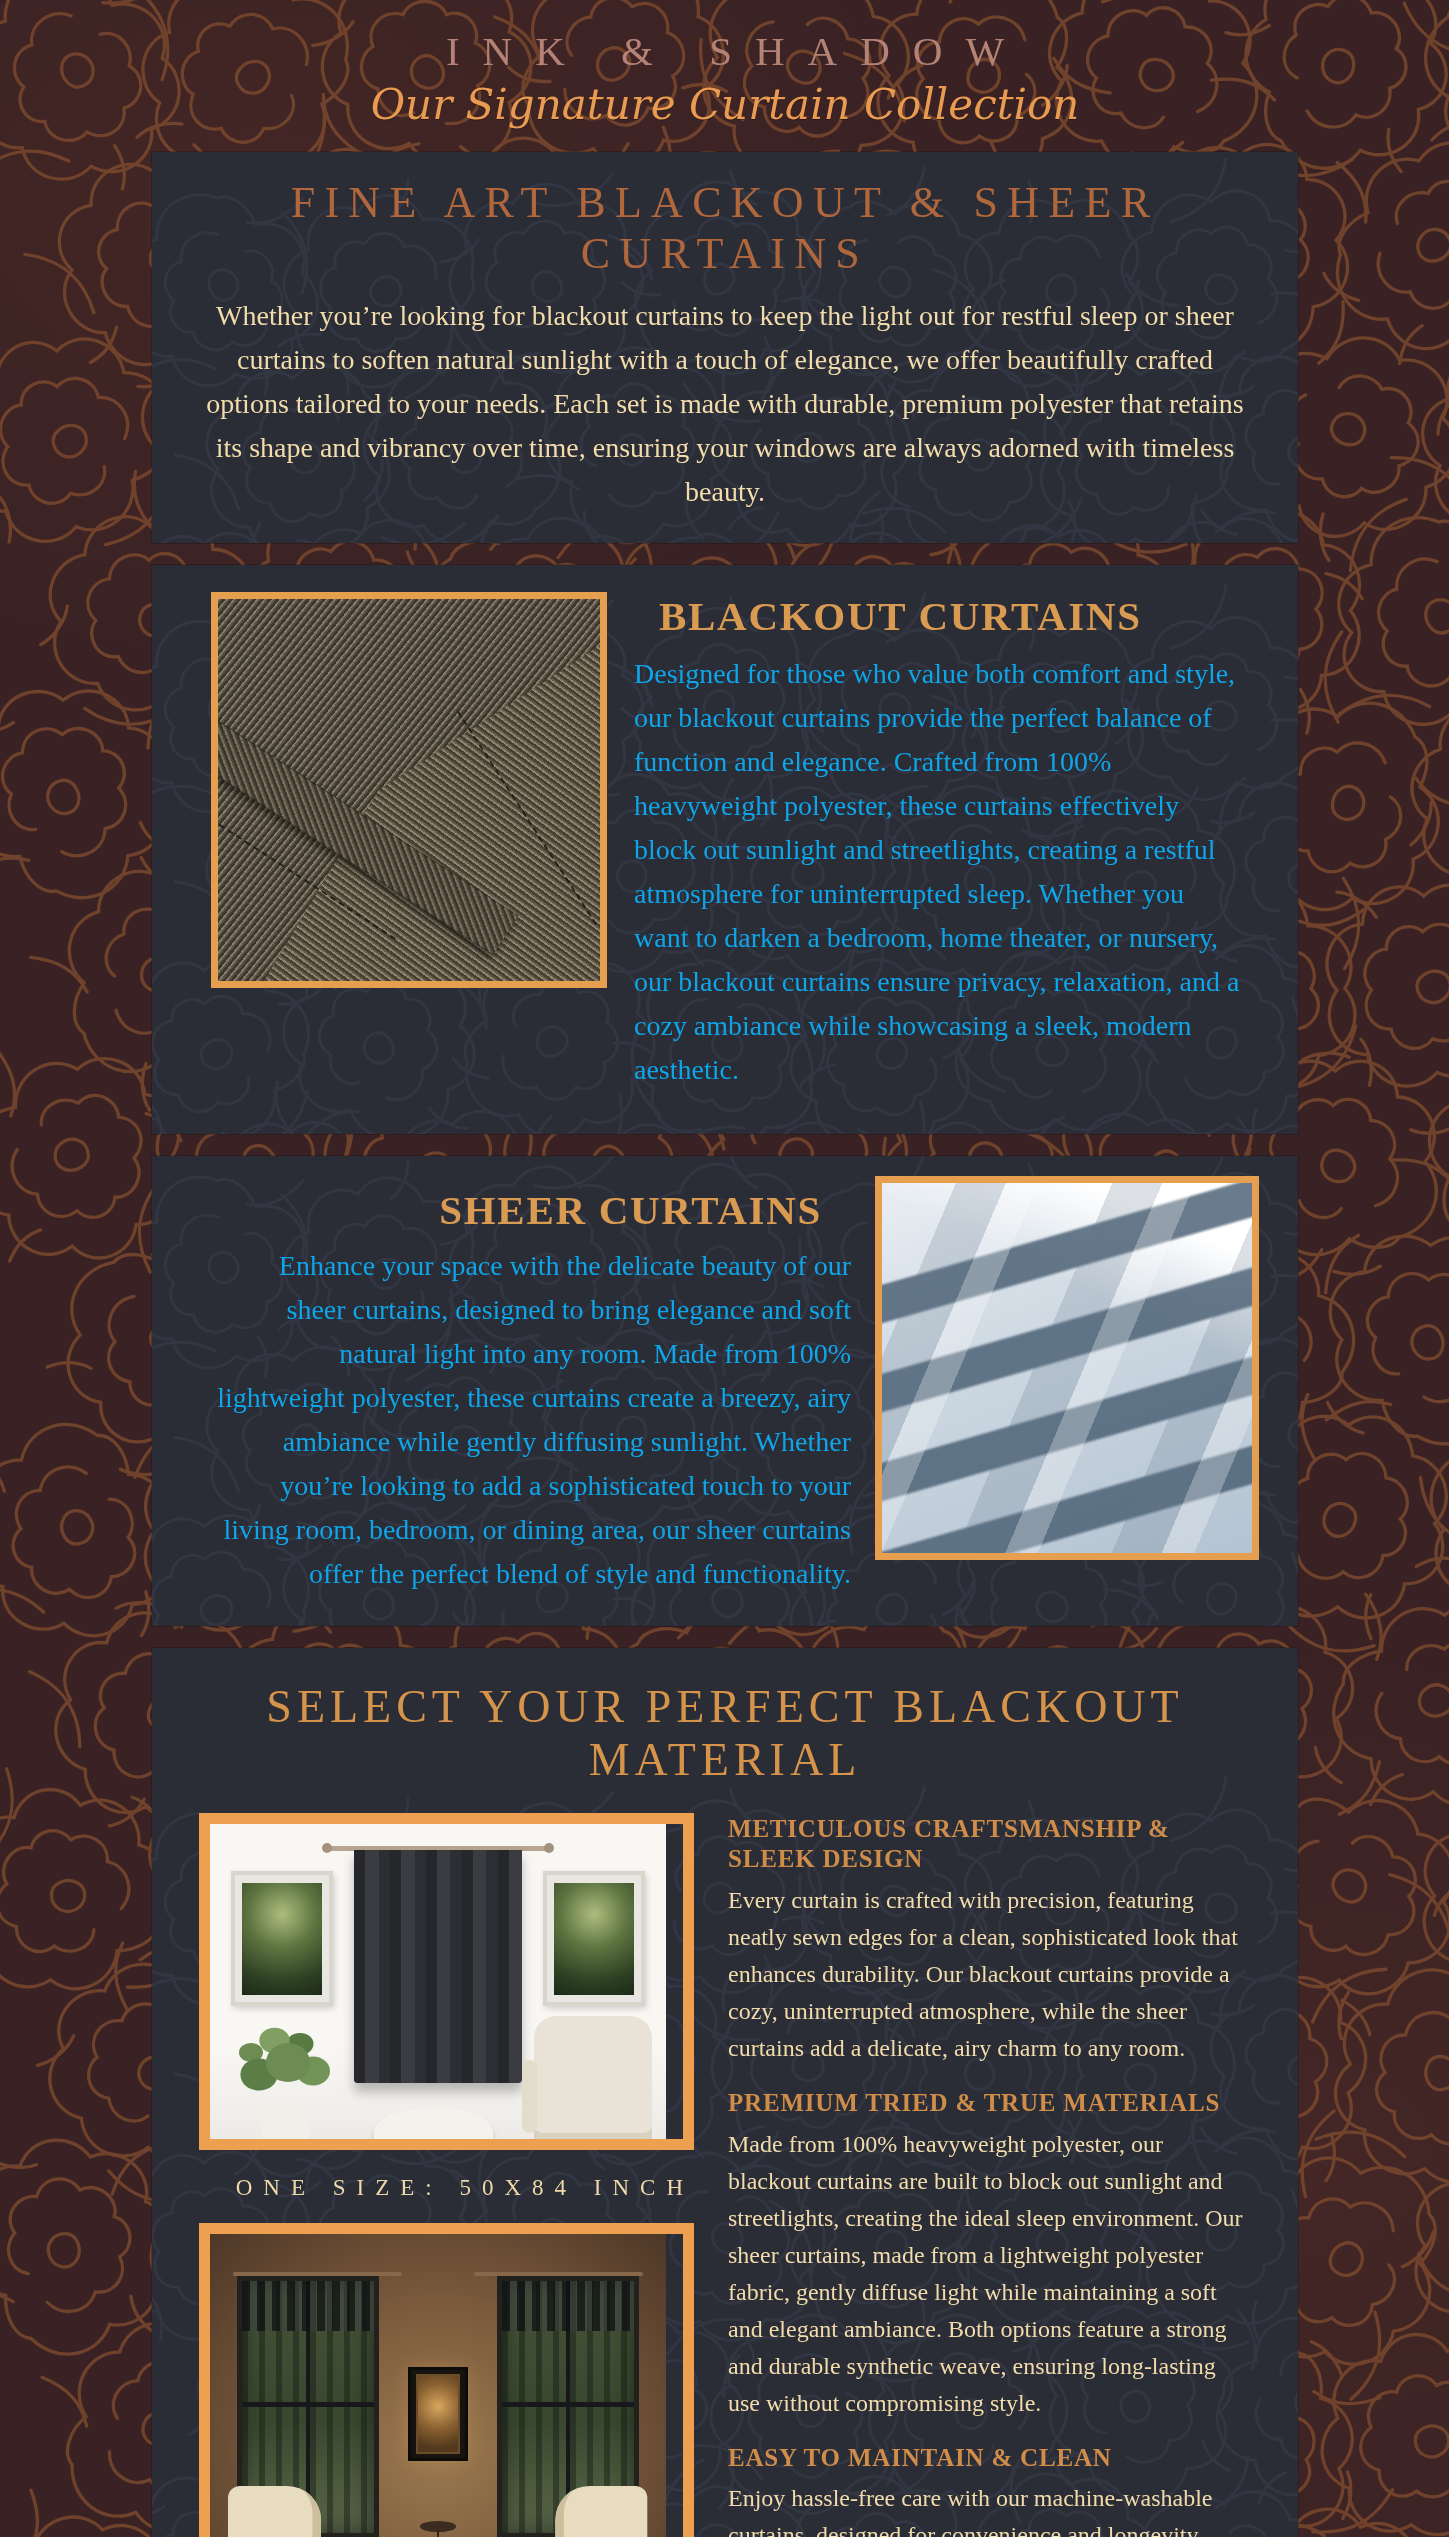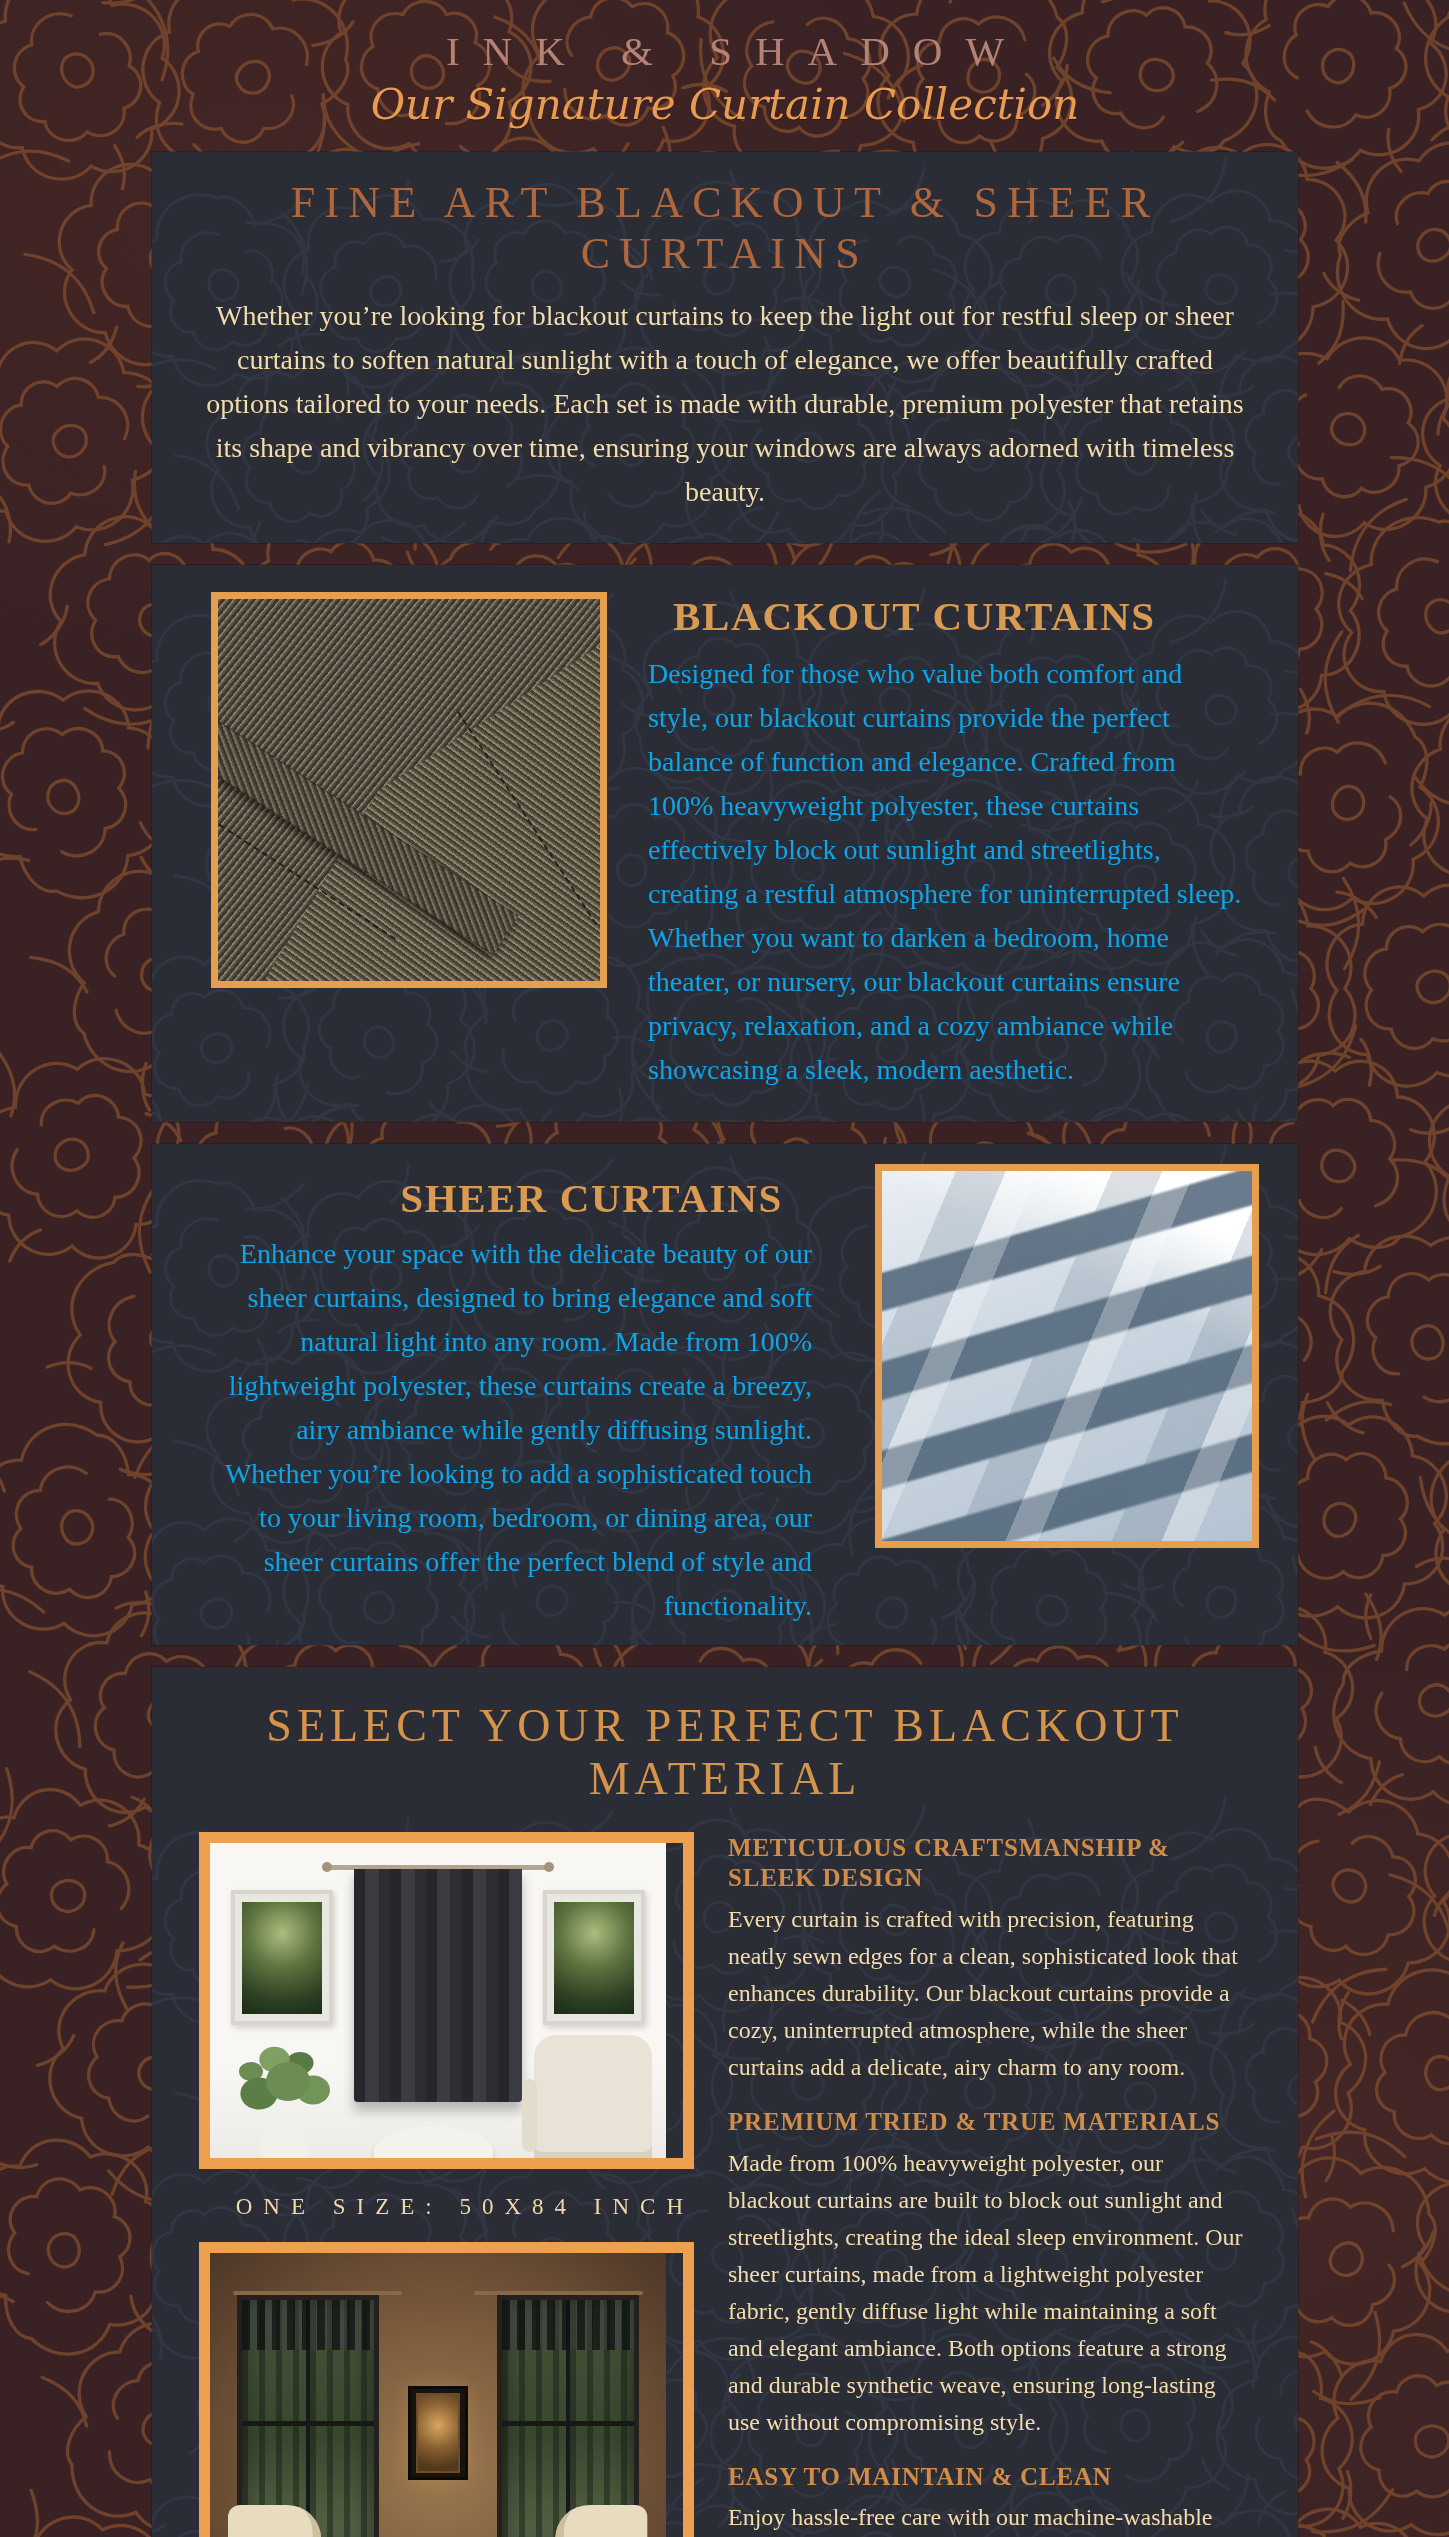--- a/index.html
+++ b/index.html
@@ -26,27 +26,27 @@
   .panel > *:not(.floral-field){position:relative;z-index:2}
 
   #panel-intro{padding:25px 54px 29px}
   .intro-title{text-align:center;font-size:44px;font-weight:400;letter-spacing:9.3px;color:#b1673c}
   .intro-body{margin:15px auto 0;max-width:1228px;text-align:center;
               font-size:28px;line-height:44px;color:#f2dcab}
 
   .photo-frame{border:7.6px solid #e69f4e;flex:none;background:#222}
   .photo{position:relative;overflow:hidden}
 
-  #panel-blackout{padding:27px 56px 30px 59px;display:flex;gap:41px;align-items:flex-start}
+  #panel-blackout{padding:27px 56px 42px 59px;display:flex;gap:27px;align-items:flex-start}
   .h-gold{font-size:41px;line-height:1.12;color:#d99a51;font-weight:700;letter-spacing:1.7px}
   #panel-blackout .h-gold{margin:1.7px 0 12px 25px}
   .body-text{font-size:28px;line-height:44px;color:#0ea5e9}
   #panel-blackout .body-text{max-width:721px}
 
-  #panel-sheer{padding:20px 39px 17px 63px;display:flex;gap:63px;align-items:flex-start}
+  #panel-sheer{padding:20px 39px 30px 63px;display:flex;gap:24px;align-items:flex-start}
   .sheer-text{flex:1;padding-top:12px}
   .sheer-text .h-gold{text-align:right;padding-right:29px;margin-bottom:10px}
   .sheer-text .body-text{text-align:right;max-width:729px;margin-left:auto}
 
   #panel-material{padding:32px 47px 37px}
   .material-title{text-align:center;font-size:46px;font-weight:400;letter-spacing:5px;color:#d6944b;margin-bottom:27px}
   .material-grid{display:flex;gap:34px}
   .material-left{width:495px;flex:none}
   .room-frame{border:11px solid #eda04f}
   .size-caption{text-align:right;font-size:23px;letter-spacing:11px;text-indent:11px;

